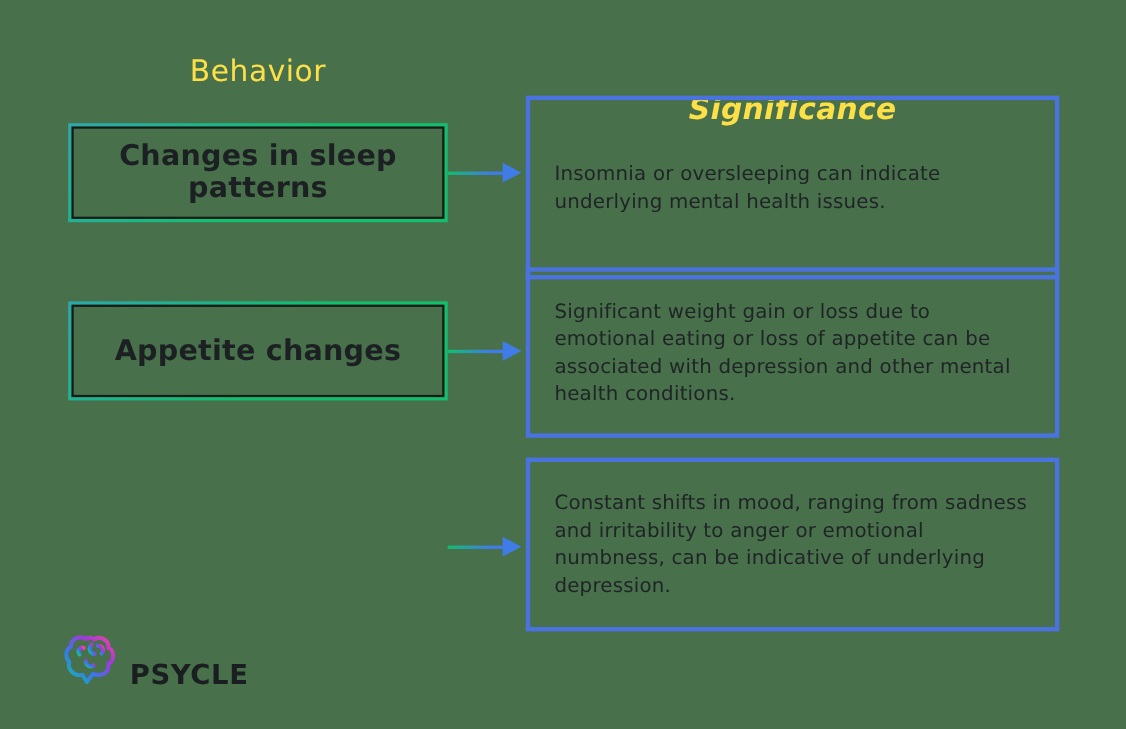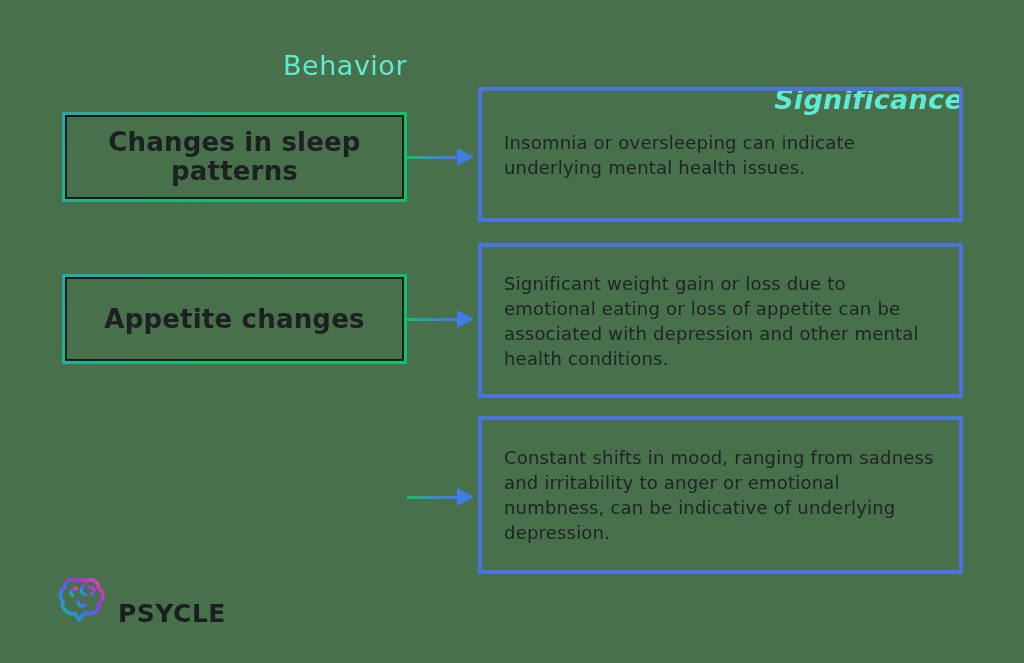--- a/index.html
+++ b/index.html
@@ -10,22 +10,22 @@
     position: relative;
     width: 1024px;
     height: 663px;
     background: #48714b;
     overflow: hidden;
   }
 
   
   .col-header {
     position: absolute;
-    text-align: right;
-    color: #5eead4;
+    text-align: center;
+    color: #fde047;
     font-size: 27px;
     line-height: 32px;
   }
   .header-behavior { left: 62px; width: 345px; top: 50px; font-weight: 500; letter-spacing: 0.5px; }
   .header-significance { left: 478px; width: 485px; top: 48px; font-weight: bold; font-style: italic; letter-spacing: 0.3px; margin-top: 36px; }
 
   
   .behavior-box {
     position: absolute;
     left: 62px;
@@ -122,21 +122,21 @@
 
   <div class="behavior-box" style="top:112px">
     <div class="behavior-inner">
       <span class="behavior-label">Changes in sleep patterns</span>
     </div>
   </div>
   <div class="arrow" style="top:148px">
     <span class="arrow-line"></span>
     <span class="arrow-head"></span>
   </div>
-  <div class="significance-box" style="top:87px;height:135px">
+  <div class="significance-box" style="top:87px;height:167px">
     <p>Insomnia or oversleeping can indicate underlying mental health issues.</p>
   </div>
 
   <div class="behavior-box" style="top:274px">
     <div class="behavior-inner">
       <span class="behavior-label">Appetite changes</span>
     </div>
   </div>
   <div class="arrow" style="top:310px">
     <span class="arrow-line"></span>

